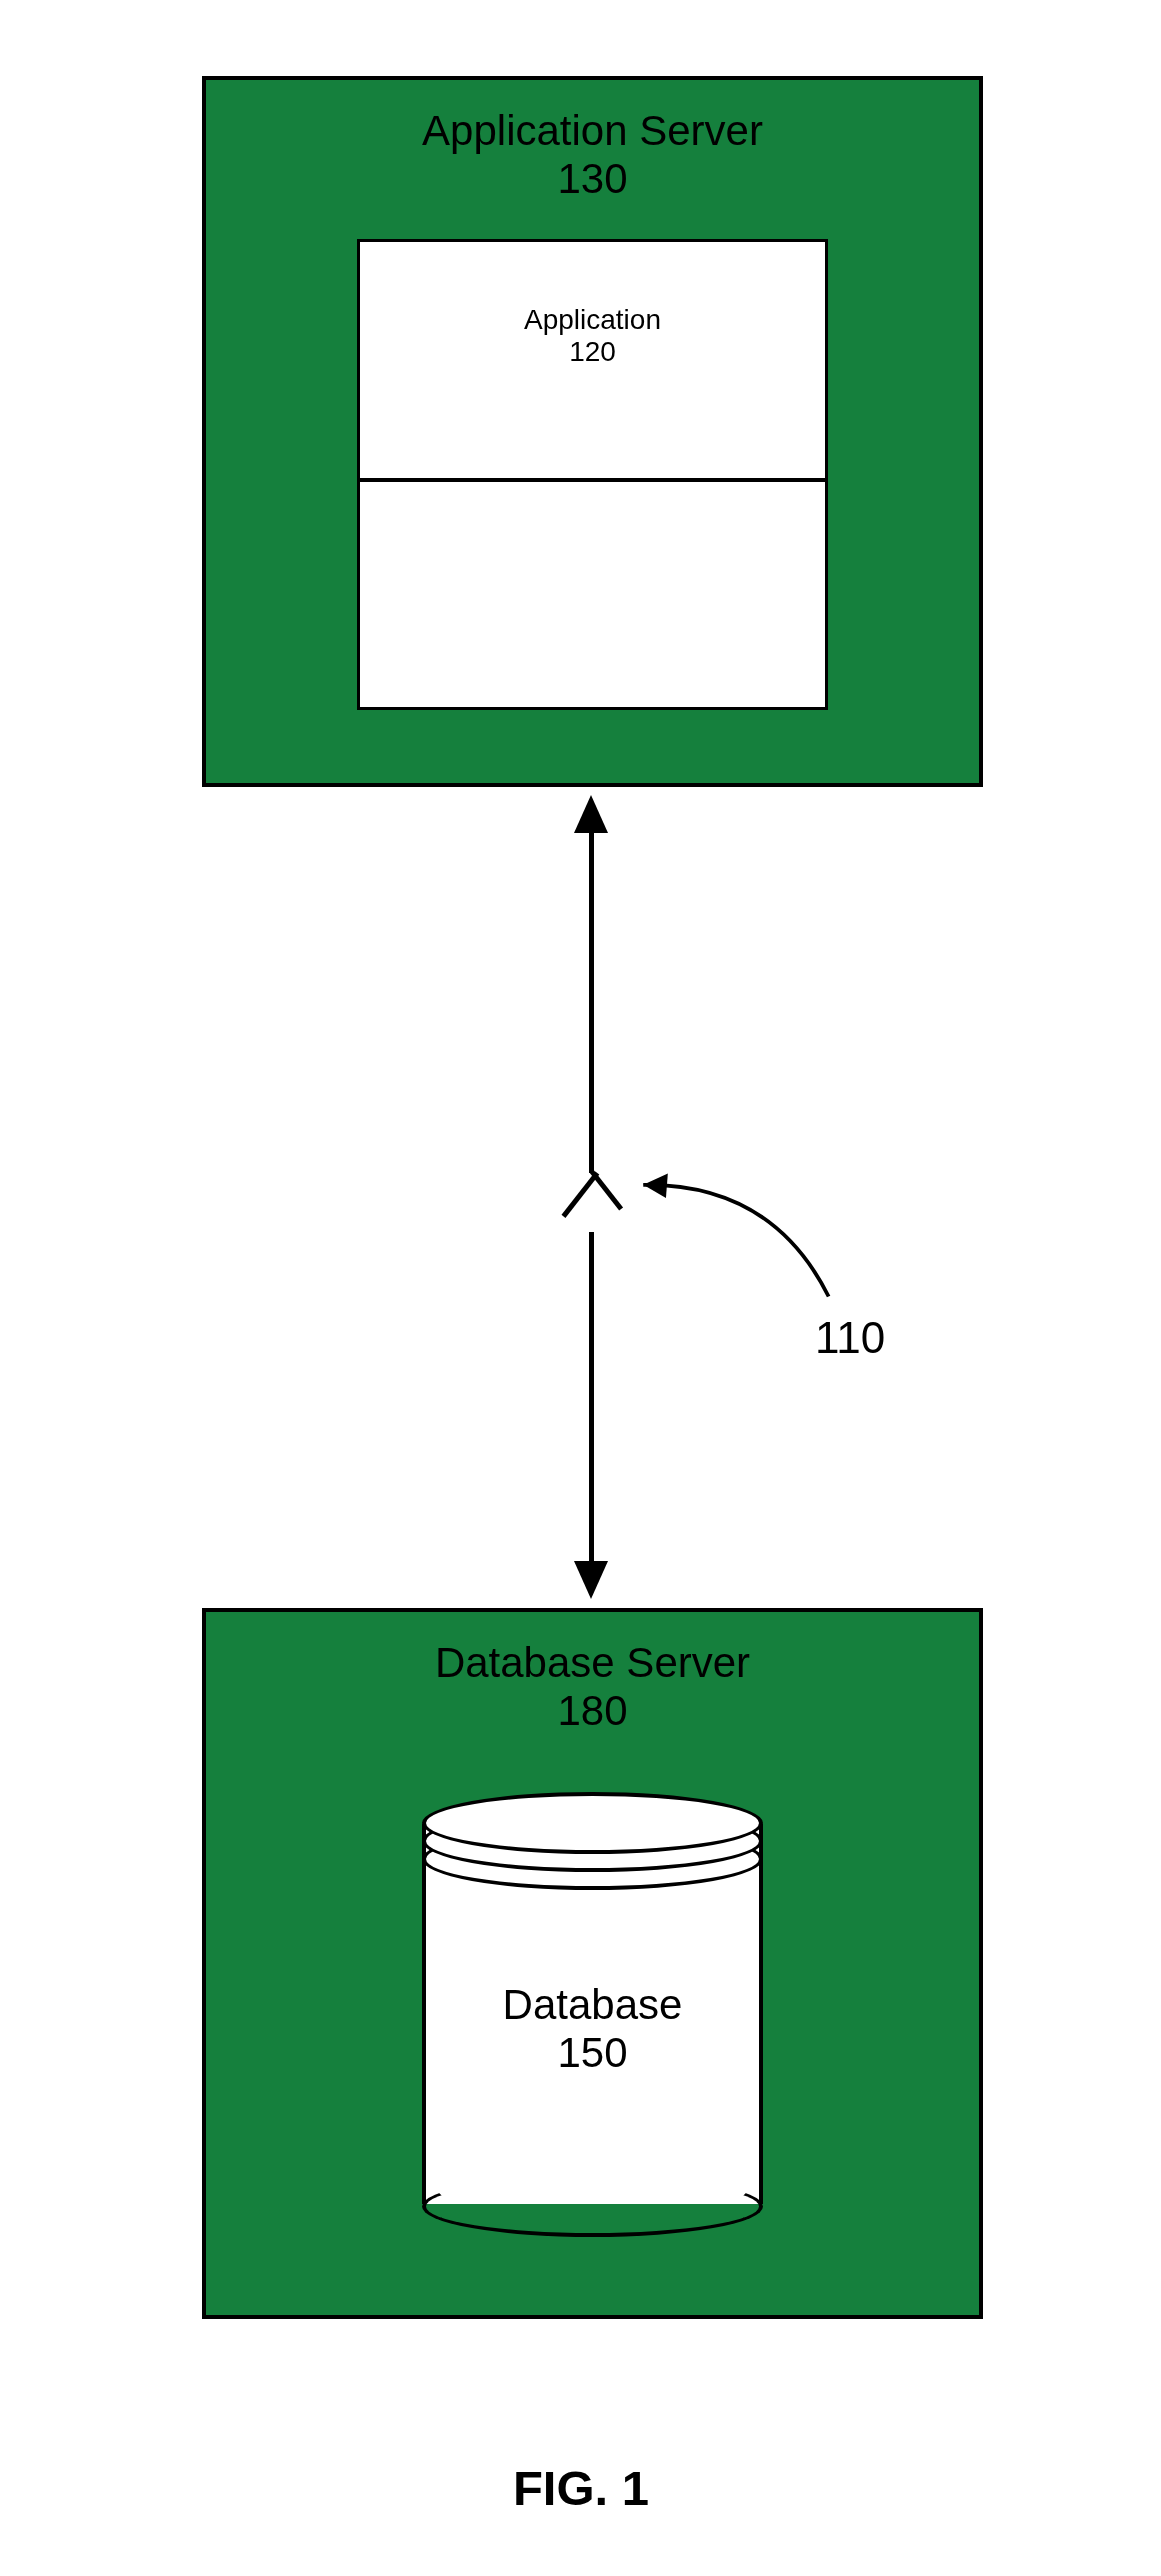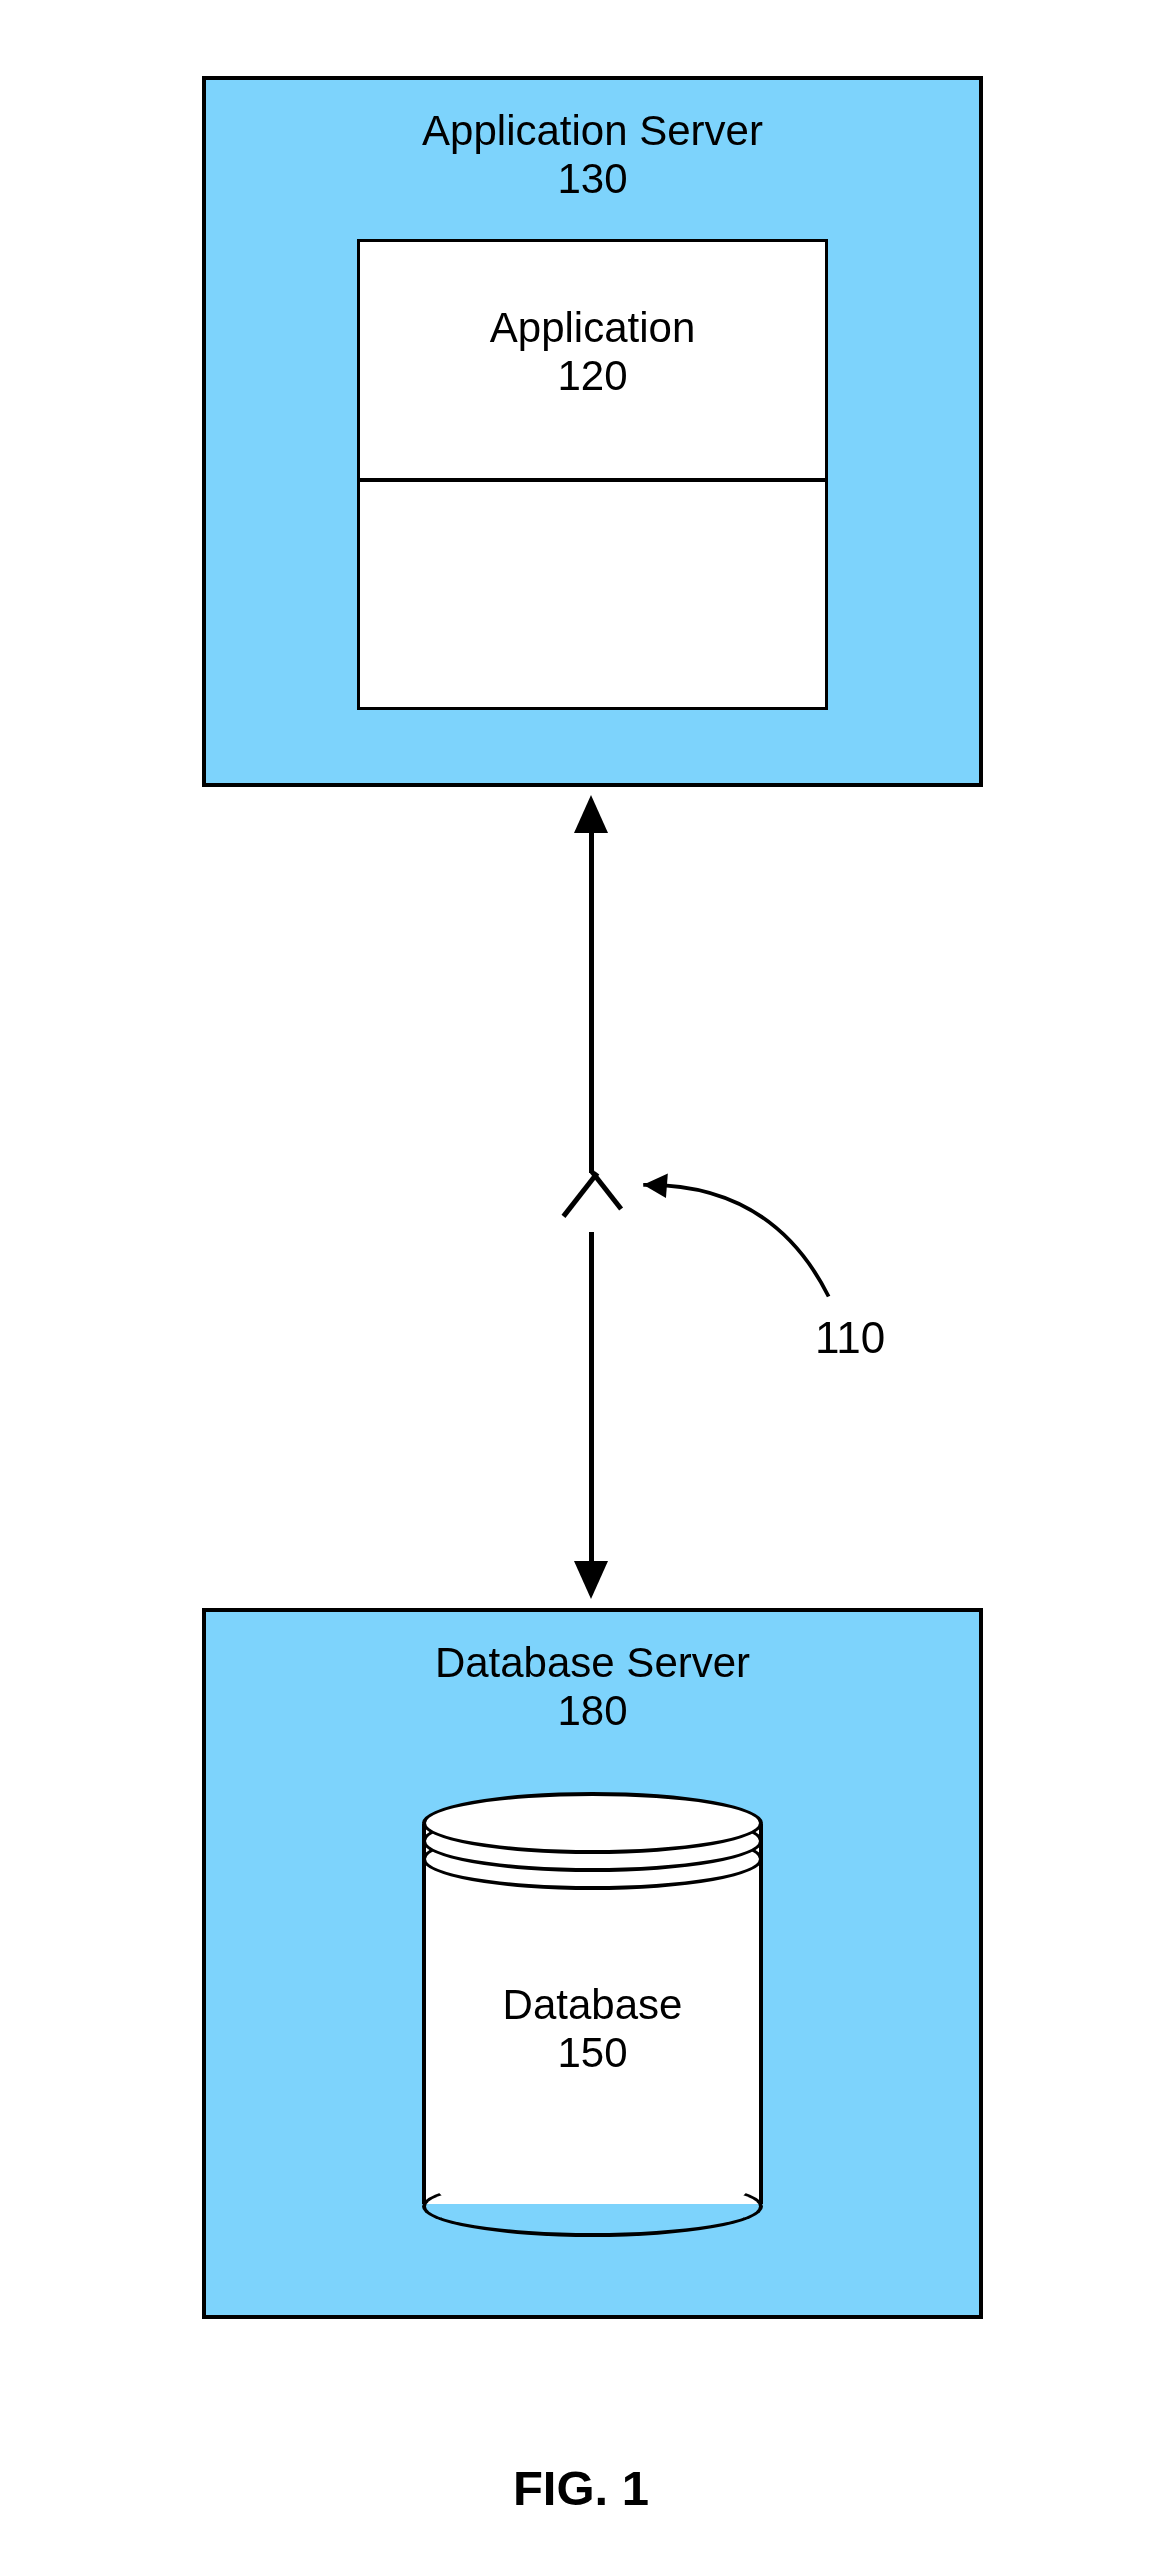--- a/index.html
+++ b/index.html
@@ -11,41 +11,41 @@
   .canvas {
     position: relative;
     width: 1162px;
     height: 2576px;
     background: #fff;
   }
   .box {
     position: absolute;
     border: 4.7px solid #000;
     box-sizing: border-box;
-    background: #7dd3fc;
+    background: #15803d;
   }
   .label {
     position: absolute;
     text-align: center;
     font-size: 42px;
     line-height: 1.15;
     left: 0;
     right: 0;
   }
   .inner-box {
     position: absolute;
     border: 3.8px solid #000;
     box-sizing: border-box;
     background: #fff;
   }
   .inner-cell-label {
     position: absolute;
     width: 100%;
     text-align: center;
-    font-size: 42px;
+    font-size: 28px;
     line-height: 1.15;
   }
   
   .cyl {
     position: absolute;
   }
   .cyl .body {
     position: absolute;
     border-left: 4.7px solid #000;
     border-right: 4.7px solid #000;

